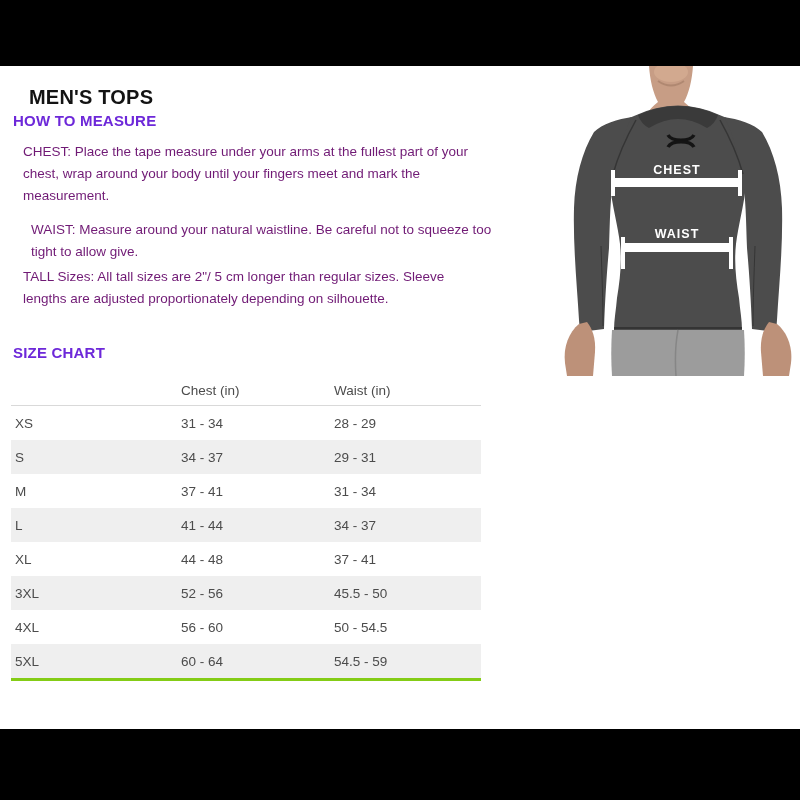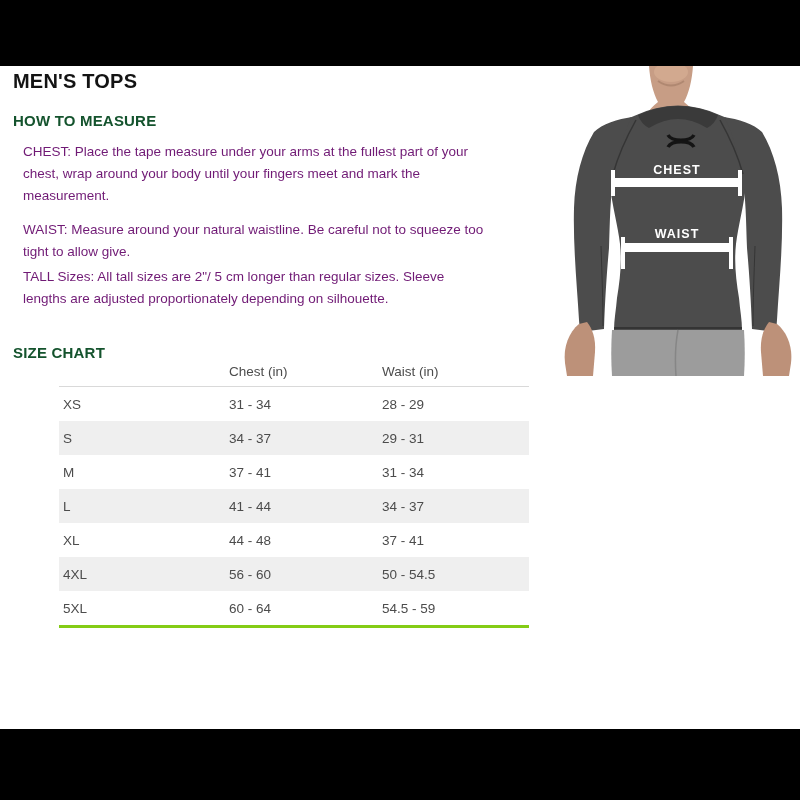--- a/index.html
+++ b/index.html
@@ -5,42 +5,42 @@
   html,body{margin:0;padding:0;}
   body{
     width:800px;height:800px;position:relative;background:#fff;overflow:hidden;
     font-family:"Liberation Sans","DejaVu Sans",sans-serif;
   }
   .letterbox{position:absolute;left:0;width:800px;background:#000;}
   .letterbox.top{top:0;height:66px;}
   .letterbox.bottom{top:729px;height:71px;}
 
   .page-title{
-    position:absolute;left:13px;top:70px;margin:0;
+    position:absolute;left:13px;top:70px;margin:16px;
     font-size:20px;font-weight:bold;color:#131313;letter-spacing:.2px;text-align:center;
   }
   .section-heading{
     position:absolute;left:13px;margin:0;
-    font-size:15px;font-weight:bold;color:#14532d;letter-spacing:.2px;
+    font-size:15px;font-weight:bold;color:#6d28d9;letter-spacing:.2px;
   }
   .heading-measure{top:112px;}
   .heading-chart{top:344px;}
 
   .para{
     position:absolute;left:23px;width:500px;margin:0;
     font-size:13.5px;line-height:22px;color:#701a75;white-space:pre-line;
   }
   .para-chest{top:141px;}
-  .para-waist{top:219px;}
+  .para-waist{top:219px;margin-left:8px;}
   .para-tall{top:266px;}
 
   table.size-table{
-    position:absolute;left:11px;top:356px;width:470px;
+    position:absolute;left:11px;top:375px;width:470px;
     border-collapse:collapse;table-layout:fixed;
-    font-size:13.5px;color:#4c4c4c;margin-left:48px;
+    font-size:13.5px;color:#4c4c4c;
   }
   .size-table col.c-size{width:166px;}
   .size-table col.c-chest{width:153px;}
   .size-table th{
     font-weight:normal;text-align:left;height:30px;padding:0 0 0 4px;
     border-bottom:1px solid #d9d9d9;color:#4c4c4c;
   }
   .size-table td{height:34px;padding:0 0 0 4px;}
   .size-table tbody tr:nth-child(even){background:#efefef;}
   .size-table tbody tr:last-child td{border-bottom:3px solid #84cc16;}
@@ -105,20 +105,25 @@
         <td>L</td>
         <td>41 - 44</td>
         <td>34 - 37</td>
       </tr>
       <tr>
         <td>XL</td>
         <td>44 - 48</td>
         <td>37 - 41</td>
       </tr>
       <tr>
+        <td>3XL</td>
+        <td>52 - 56</td>
+        <td>45.5 - 50</td>
+      </tr>
+      <tr>
         <td>4XL</td>
         <td>56 - 60</td>
         <td>50 - 54.5</td>
       </tr>
       <tr>
         <td>5XL</td>
         <td>60 - 64</td>
         <td>54.5 - 59</td>
       </tr>
     </tbody>

